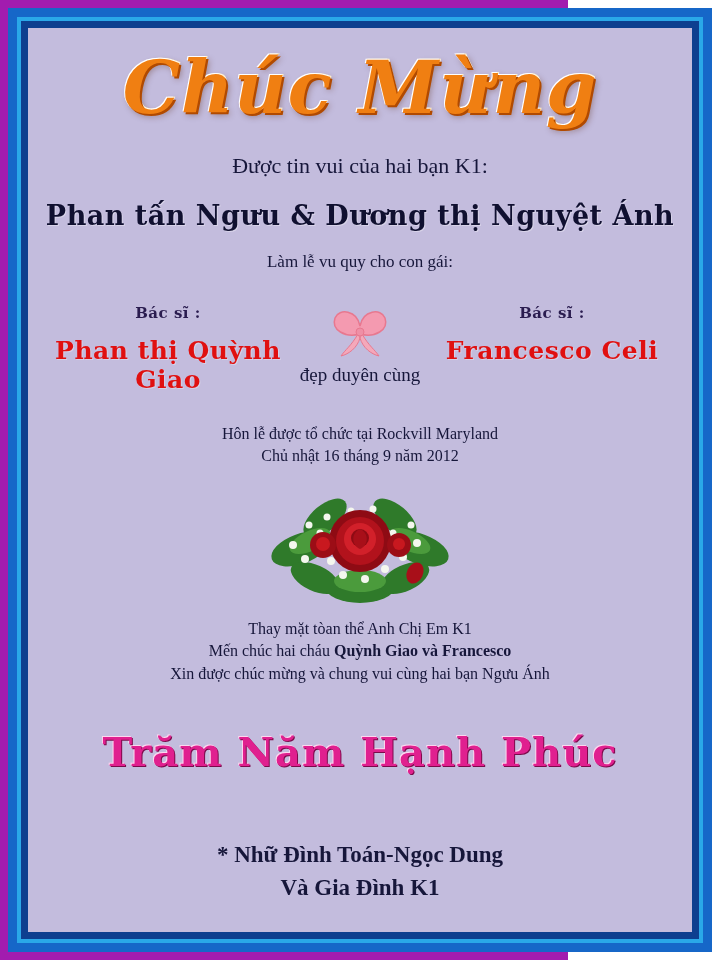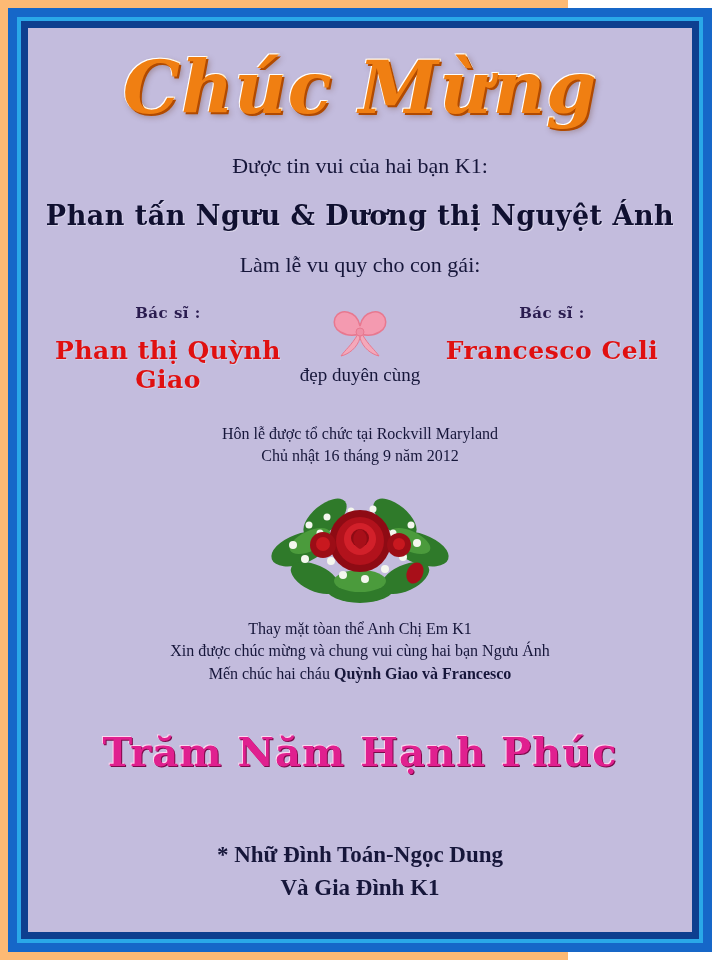--- a/index.html
+++ b/index.html
@@ -12,21 +12,21 @@
     background: #ffffff;
     font-family: "Liberation Serif", serif;
     overflow: hidden;
   }
 
   .card-outer {
     position: absolute;
     left: 0; top: 0;
     width: 568px;
     height: 960px;
-    background: #fdba74;
+    background: #a21caf;
     box-sizing: border-box;
   }
 
   
   .frame-blue {
     position: absolute;
     left: 8px; top: 8px;
     width: 704px;
     height: 944px;
     box-sizing: border-box;
@@ -101,21 +101,21 @@
     font-family: "DejaVu Serif", serif;
     font-size: 27px;
     font-weight: bold;
     color: #101030;
     letter-spacing: 0.5px;
     text-shadow: 1px 1px 0 rgba(255,255,255,0.35);
   }
 
   .ceremony {
     top: 224px;
-    font-size: 22px;
+    font-size: 17px;
   }
 
   
   .couple-row {
     position: absolute;
     top: 276px;
     left: 0;
     width: 100%;
     height: 100px;
   }
@@ -305,24 +305,24 @@
         <circle cx="58" cy="62" r="13" fill="#9c0d16"></circle>
         <circle cx="58" cy="61" r="7" fill="#c8181f"></circle>
         <circle cx="134" cy="62" r="12" fill="#9c0d16"></circle>
         <circle cx="134" cy="61" r="6" fill="#c8181f"></circle>
         <ellipse cx="150" cy="90" rx="8" ry="11" transform="rotate(25 150 90)" fill="#a80f19"></ellipse>
       </g>
     </svg>
 
     <div class="line wishes">
       <div>Thay mặt tòan thể Anh Chị Em K1</div>
-      <div>Xin được chúc mừng và chung vui cùng hai bạn Ngưu Ánh</div>
       <div>
         <span>Mến chúc hai cháu </span><span class="bold">Quỳnh Giao và Francesco</span>
       </div>
+      <div>Xin được chúc mừng và chung vui cùng hai bạn Ngưu Ánh</div>
     </div>
 
     <div class="line big-wish">Trăm Năm Hạnh Phúc</div>
 
     <div class="signature">
       <div>* Nhữ Đình Toán-Ngọc Dung</div>
       <div>Và Gia Đình K1</div>
     </div>
 
   </div>

